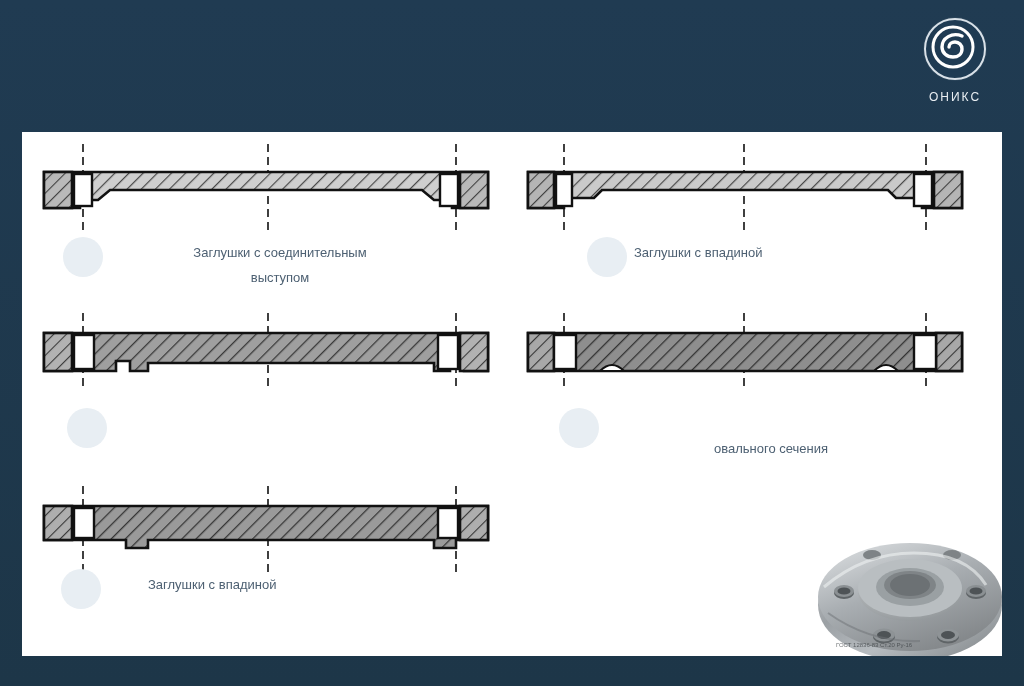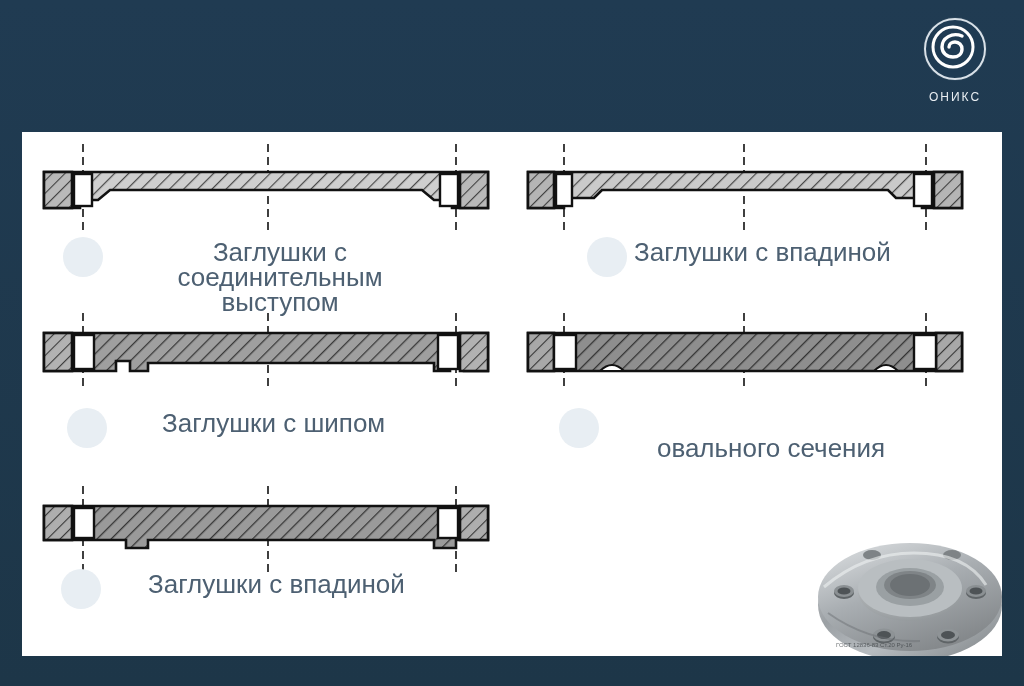--- a/index.html
+++ b/index.html
@@ -85,21 +85,21 @@
   }
   .num-circle {
     position: absolute;
     width: 40px; height: 40px;
     border-radius: 50%;
     background: #e8eef3;
     z-index: 0;
   }
   .cap-text {
     color: #4d6072;
-    font-size: 26px;
+    font-size: 13px;
     line-height: 25px;
     font-weight: 400;
     margin-left: 10px;
     z-index: 1;
     position: relative;
   }
   .cap-text.center { text-align: center; }
   
   #photo {
     position: absolute;
@@ -223,23 +223,20 @@
           <rect x="8" y="20" width="28" height="38" fill="url(#h3b)" stroke="#111" stroke-width="2.6"></rect>
           <rect x="424" y="20" width="28" height="38" fill="url(#h3b)" stroke="#111" stroke-width="2.6"></rect>
           <rect x="38" y="22" width="20" height="34" fill="#fff" stroke="#111" stroke-width="2.4"></rect>
           <rect x="402" y="22" width="20" height="34" fill="#fff" stroke="#111" stroke-width="2.4"></rect>
         </svg>
       </div>
       <div class="caption" style="left:48px; top:104px; width:420px;">
         <div class="num-wrap">
           <div class="num-circle" style="left:-3px; top:-3px;"></div>
           <div class="num">3</div>
-        </div>
-        <div class="cap-text" style="width:330px; margin-left:58px;">
-          <span>Заглушки с шипом</span>
         </div>
       </div>
     </div>
 
     <div class="item" style="left:490px; top:175px; width:480px; height:165px;">
       <div class="drawing" style="left:10px; top:6px;">
         <svg width="450" height="92" viewBox="0 0 450 92">
           <defs>
             <pattern id="h4" width="10" height="10" patternUnits="userSpaceOnUse" patternTransform="rotate(45)">
               <rect width="10" height="10" fill="#8e8e8e"></rect>

